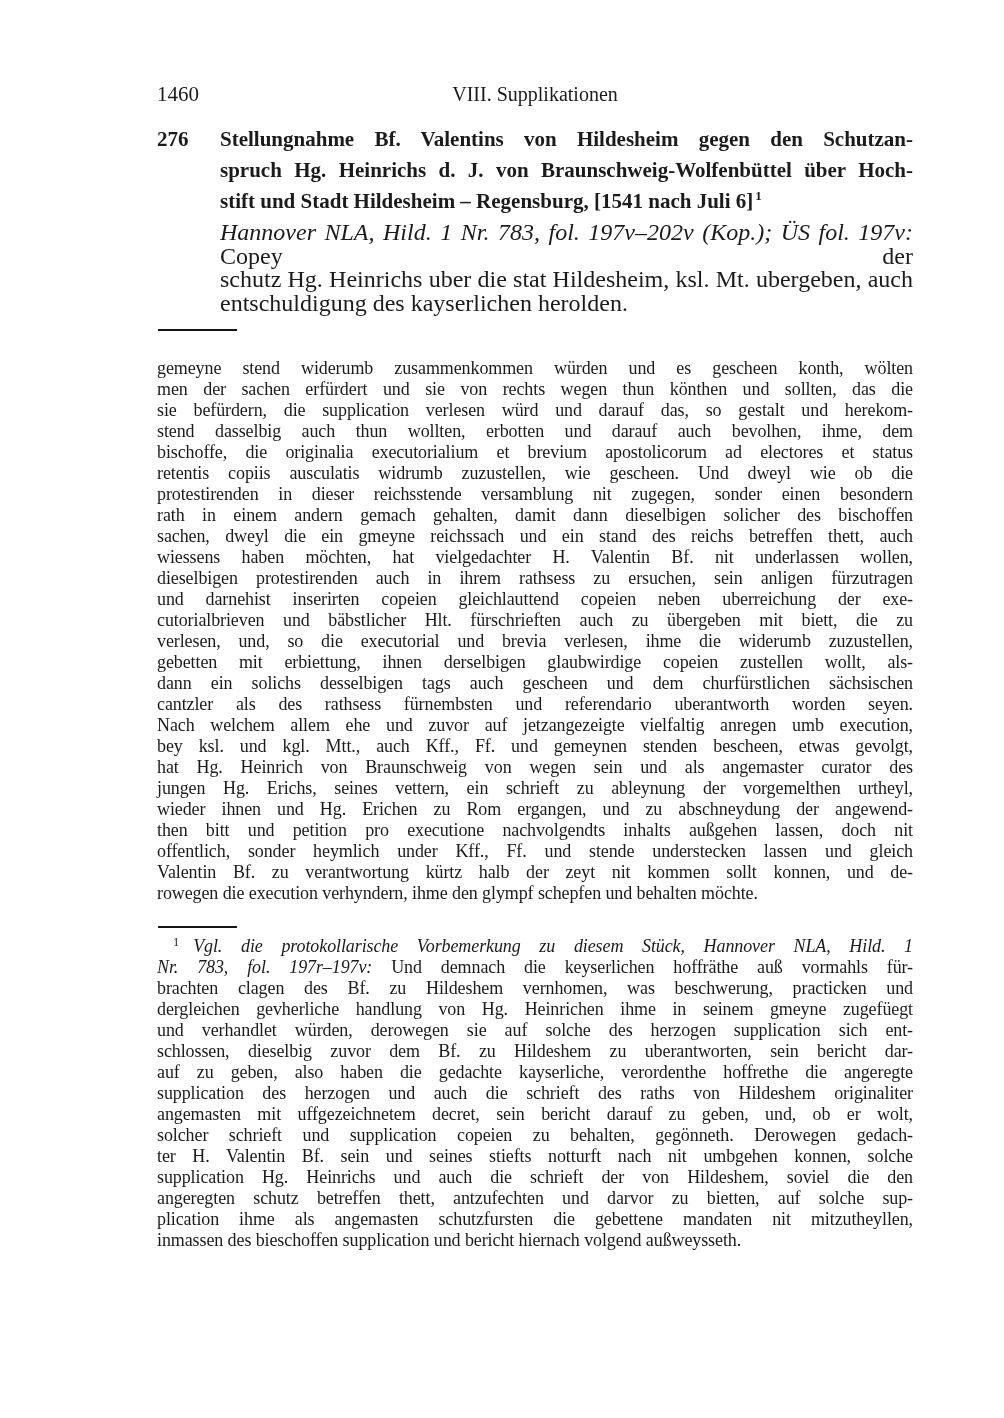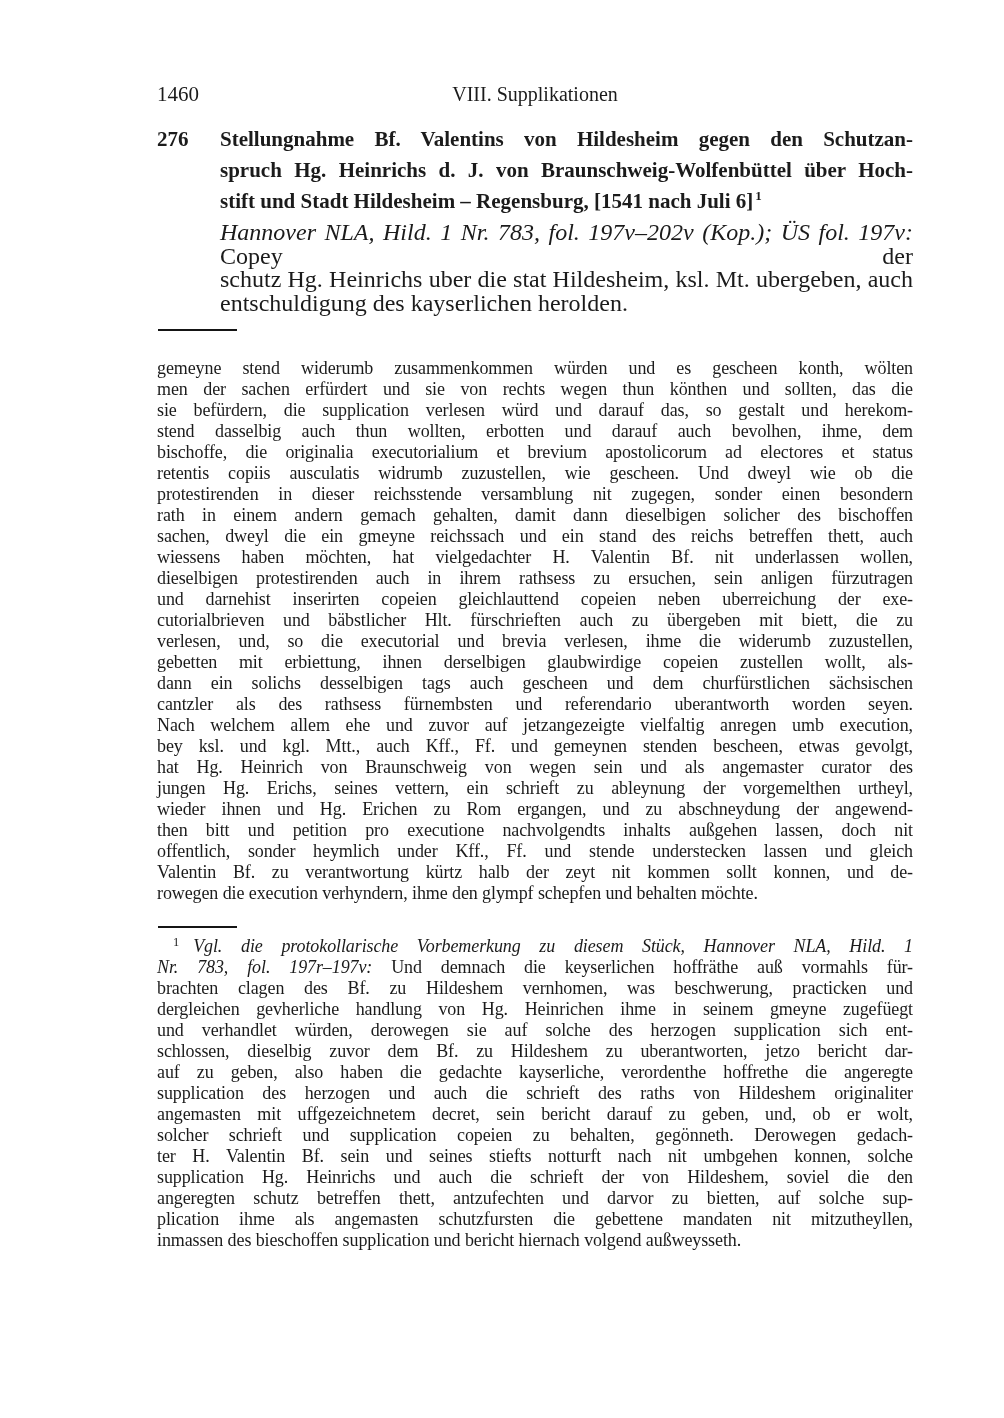--- a/index.html
+++ b/index.html
@@ -168,21 +168,21 @@
 
   <div class="rule rule-2"></div>
 
   <div class="text-block footnote-block">
     <div class="ln"><span class="fn-marker">1</span><em>Vgl. die protokollarische Vorbemerkung zu diesem Stück, Hannover NLA, Hild. 1</em></div>
     <div class="ln"><em>Nr. 783, fol. 197r–197v:</em><span> Und demnach die keyserlichen hoffräthe auß vormahls für-</span></div>
     <div>
         <div class="ln">brachten clagen des Bf. zu Hildeshem vernhomen, was beschwerung, practicken und</div>
         <div class="ln">dergleichen gevherliche handlung von Hg. Heinrichen ihme in seinem gmeyne zugefüegt</div>
         <div class="ln">und verhandlet würden, derowegen sie auf solche des herzogen supplication sich ent-</div>
-        <div class="ln">schlossen, dieselbig zuvor dem Bf. zu Hildeshem zu uberantworten, jetzo bericht dar-</div>
+        <div class="ln">schlossen, dieselbig zuvor dem Bf. zu Hildeshem zu uberantworten, sein bericht dar-</div>
         <div class="ln">auf zu geben, also haben die gedachte kayserliche, verordenthe hoffrethe die angeregte</div>
         <div class="ln">supplication des herzogen und auch die schrieft des raths von Hildeshem originaliter</div>
         <div class="ln">angemasten mit uffgezeichnetem decret, sein bericht darauf zu geben, und, ob er wolt,</div>
         <div class="ln">solcher schrieft und supplication copeien zu behalten, gegönneth. Derowegen gedach-</div>
         <div class="ln">ter H. Valentin Bf. sein und seines stiefts notturft nach nit umbgehen konnen, solche</div>
         <div class="ln">supplication Hg. Heinrichs und auch die schrieft der von Hildeshem, soviel die den</div>
         <div class="ln">angeregten schutz betreffen thett, antzufechten und darvor zu bietten, auf solche sup-</div>
         <div class="ln">plication ihme als angemasten schutzfursten die gebettene mandaten nit mitzutheyllen,</div>
       </div>
     <div class="ln last">inmassen des bieschoffen supplication und bericht hiernach volgend außweysseth.</div>

